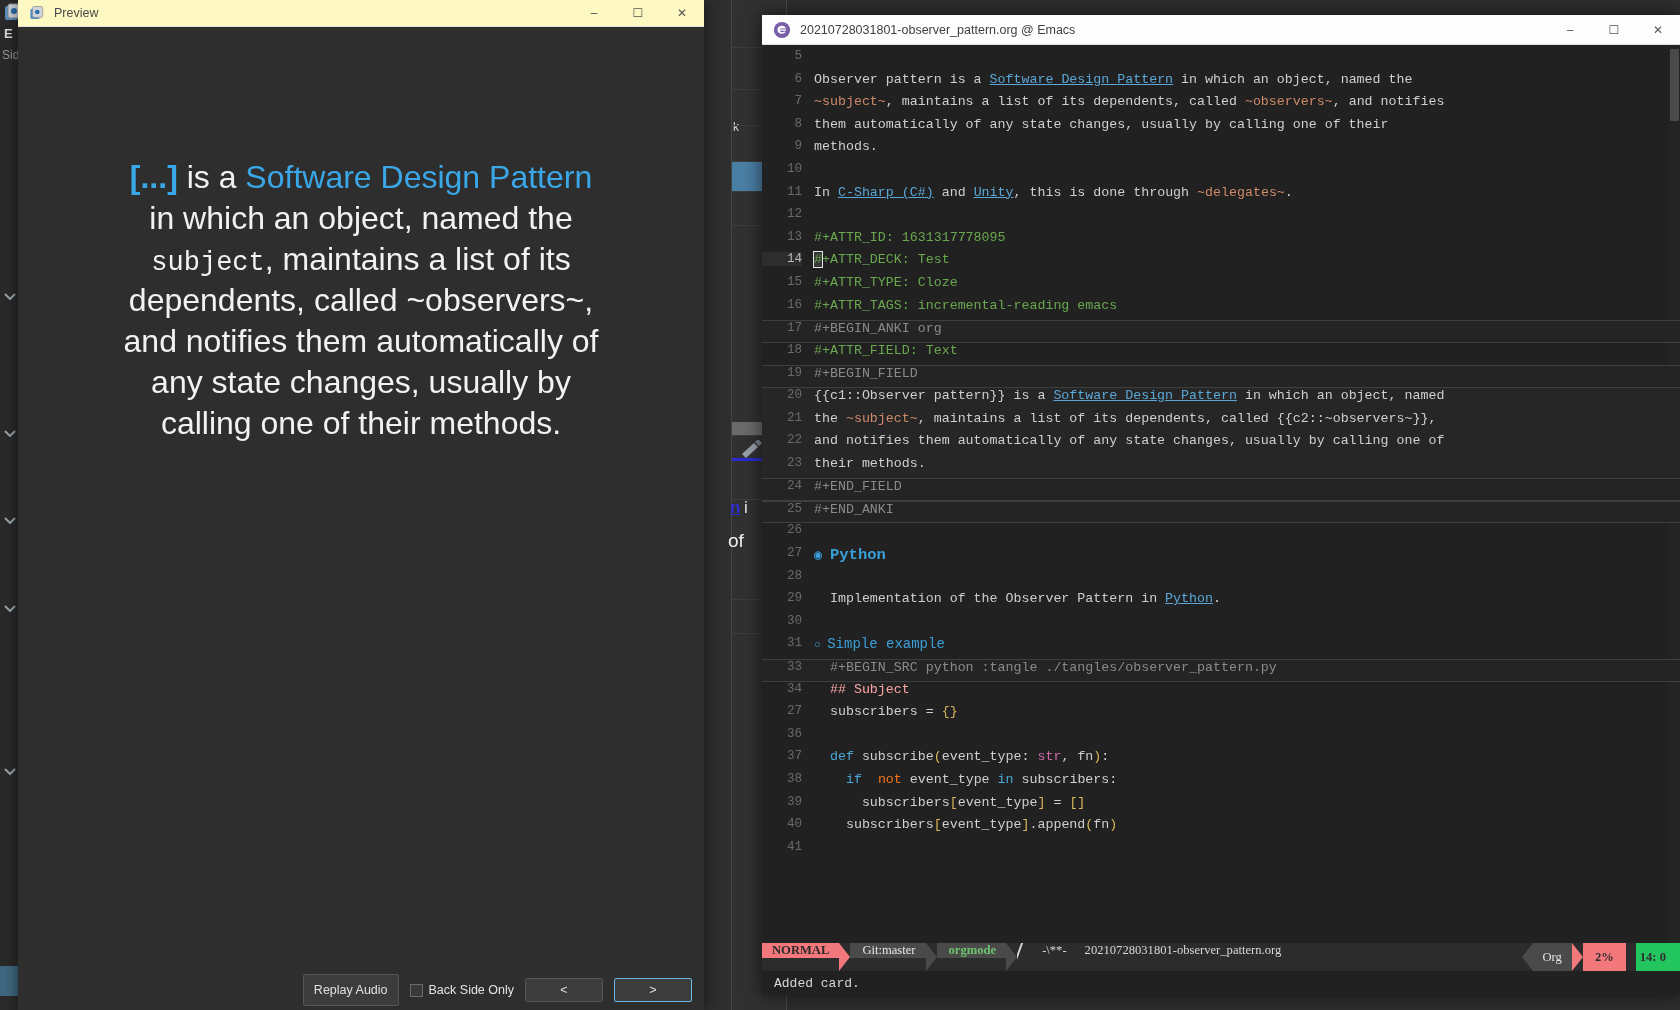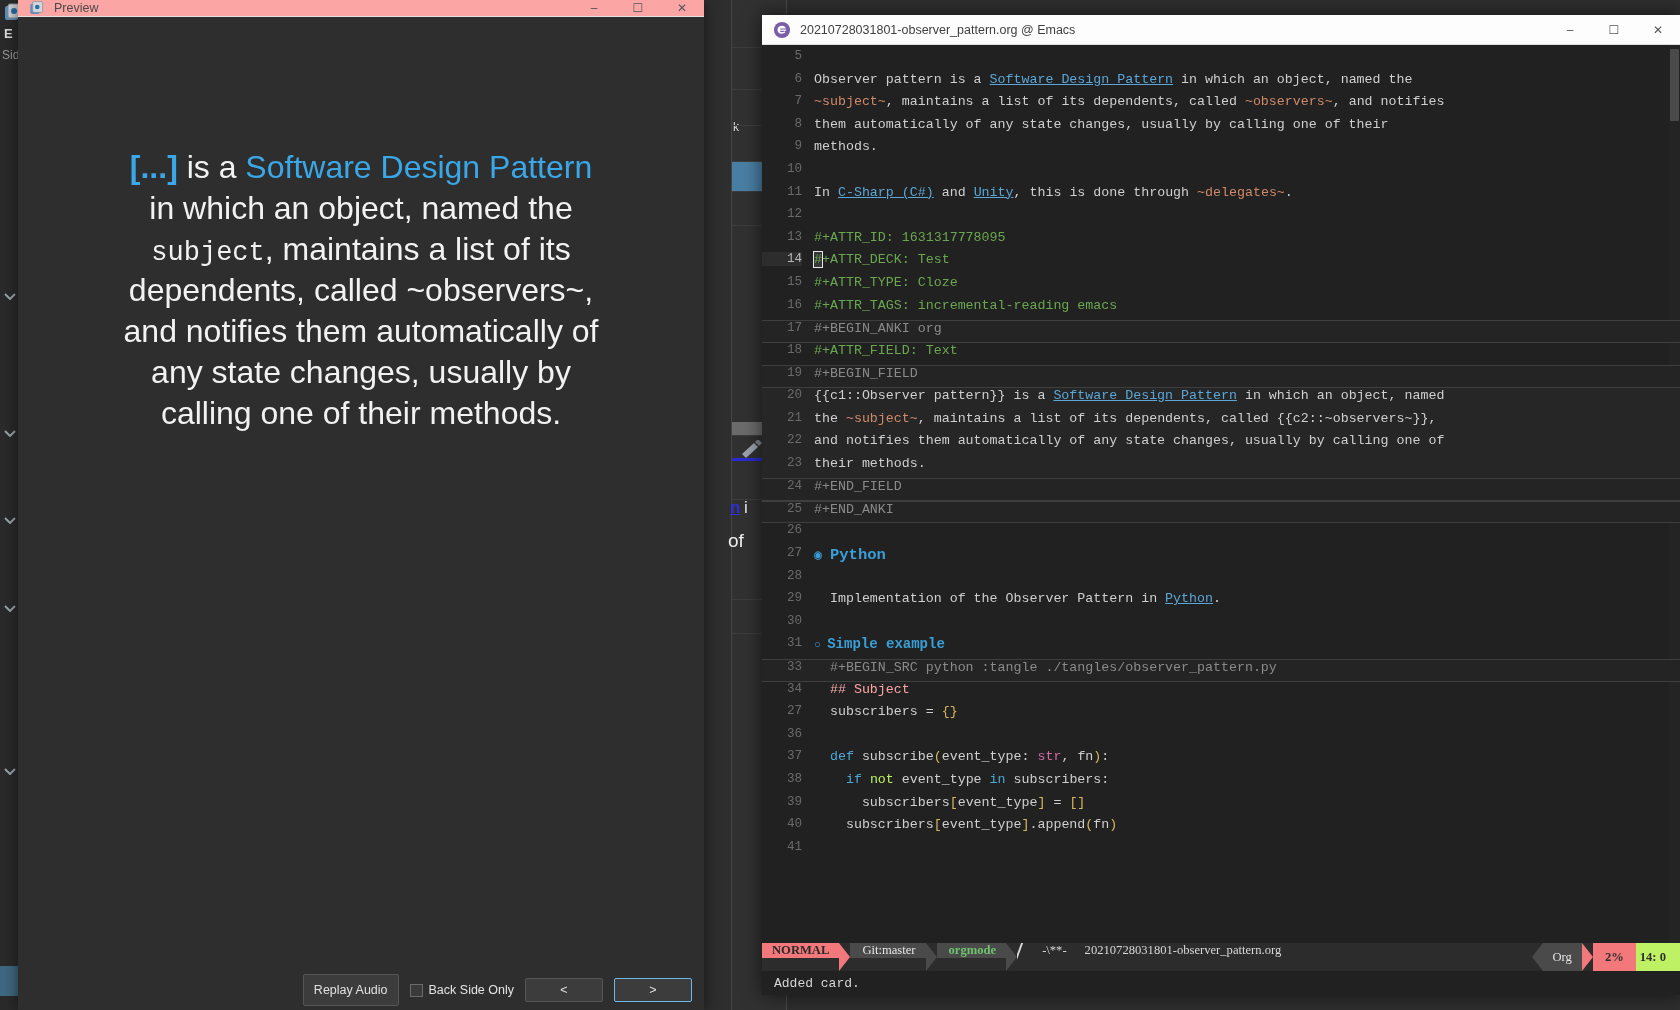--- a/index.html
+++ b/index.html
@@ -24,21 +24,21 @@
   .anki-k { position:absolute; left:1px; top:72px; font-size:12px; color:#d9d9d9; }
   .anki-pencil { position:absolute; left:8px; top:440px; width:26px; height:18px; }
   .anki-blueline { position:absolute; left:0px; top:458px; width:40px; height:3px; background:#2b2bcf; }
   .anki-n { position:absolute; left:-2px; top:498px; font-size:17px; color:#2f2fd8; text-decoration:underline; font-weight:600;}
   .anki-i { position:absolute; left:12px; top:498px; font-size:17px; color:#e8e8e8; }
   .anki-of { position:absolute; left:-4px; top:530px; font-size:19px; color:#f0f0f0; }
 
   
   .prev-win { position:absolute; left:18px; top:0px; width:686px; height:1010px;
               background:#2e2e2e; box-shadow:0 0 14px rgba(0,0,0,.55); }
-  .prev-title { height:17px; background:#fca5a5; display:flex; align-items:center; padding-left:10px;
+  .prev-title { height:27px; background:#fef9c3; display:flex; align-items:center; padding-left:10px;
                 border-bottom:1px solid #e2e2e2; }
   .prev-title .tico { width:17px; height:17px; margin-right:9px; }
   .prev-title .ttext { font-size:12.5px; color:#4a4a4a; flex:1; }
   .wbtns { display:flex; height:29px; }
   .wbtn { width:44px; height:29px; display:flex; align-items:center; justify-content:center; color:#555; font-size:12px;}
 
   .prev-body { position:relative; height:981px; background:#2e2e2e; display:flex;
                align-items:flex-start; justify-content:center; padding-top:130px;}
   .card-text { width:610px; text-align:center; color:#f2f2f2;
                font-family:"Liberation Sans", sans-serif; font-size:32px; line-height:1.28; }
@@ -71,47 +71,47 @@
   .ln { position:relative; height:22.6px; padding-left:52px; white-space:pre; color:#cfcfcf; }
   .ln .num { position:absolute; left:0; width:40px; text-align:right; color:#6a6a6a; font-size:12.6px; }
   .ln.cur .num { color:#b8b8b8; background:#2d2d2d; }
   .fieldbg { background:#262626; }
   .blockline { background:#242424; color:#8a8a8a;
                border-top:1px solid #3e3e3e; border-bottom:1px solid #3e3e3e; }
   .link { color:#5ba7d8; text-decoration:underline; }
   .verb { color:#d08a6a; }
   .attr { color:#6aa84f; }
   .kw   { color:#4aa8d8; }
-  .kw2  { color:#bef264; }
+  .kw2  { color:#f97316;margin-left:8px; }
   .typ  { color:#d06aa8; }
   .brk  { color:#d8b85a; }
   .cmt  { color:#fca5a5; }
   .h1   { color:#3a9fd8; font-weight:700; font-size:15.5px; }
-  .h2   { color:#3a9fd8; font-weight:700; font-size:14px; }
+  .h2   { color:#3a9fd8; font-weight:400; font-size:14px; }
   .bull { color:#3a9fd8; }
   .cursorbox { outline:1px solid #e8e8e8; background:rgba(255,255,255,.10); }
 
   
   .em-mode { position:relative; height:27px; background:#2c2c2c; display:flex; align-items:flex-start;
              font-family:Liberation Serif, serif; font-size:12.6px; }
   .seg { display:flex; align-items:center; padding:0 10px 0 12px; position:relative; white-space:nowrap; }
   .seg.normal { background:#f2787c; color:#2a2a2a; font-weight:700; padding-left:10px;}
   .seg.git { background:#4a4a4a; color:#e6e6e6; }
   .seg.org { background:#4a4a4a; color:#6ec46e; font-weight:700;}
   .seg.plain { background:#2c2c2c; color:#d8d8d8; padding-left:14px; }
   .arrow { width:0; height:0; border-top:14px solid transparent; border-bottom:14px solid transparent; align-self:center;}
   .ar-normal { border-left:11px solid #f2787c; }
   .ar-git { border-left:11px solid #4a4a4a; }
   .ar-org { border-left:11px solid #4a4a4a; }
   .sl { width:11px; align-self:stretch; position:relative; overflow:hidden;}
   .sl.w::after{ content:""; position:absolute; left:-1px; top:-2px; width:2px; height:32px; background:#d8d8d8; transform:skewX(-20deg);}
   .right-wrap { margin-left:auto; display:flex; align-items:stretch; }
   .seg.orgR { background:#4a4a4a; color:#e6e6e6; padding:0 10px; }
   .seg.pct  { background:#f2787c; color:#2f2f2f; padding:0 12px; font-weight:600;}
-  .seg.pos  { background:#bef264; color:#2f2f2f; padding:0 14px 0 4px; font-weight:600;}
+  .seg.pos  { background:#22c55e; color:#2f2f2f; padding:0 14px 0 4px; font-weight:600;margin-left:10px;}
   .ar-orgR { border-left:11px solid #4a4a4a; }
   .ar-pctL { border-left:11px solid #4a4a4a; }
 
   .em-echo { height:25px; background:#212121; color:#d6d6d6; display:flex; align-items:center;
              padding-left:12px; font-family:"Liberation Mono", monospace; font-size:13px;
              border-top:1px solid #2a2a2a;}
 </style>
 </head>
 <body>
 

